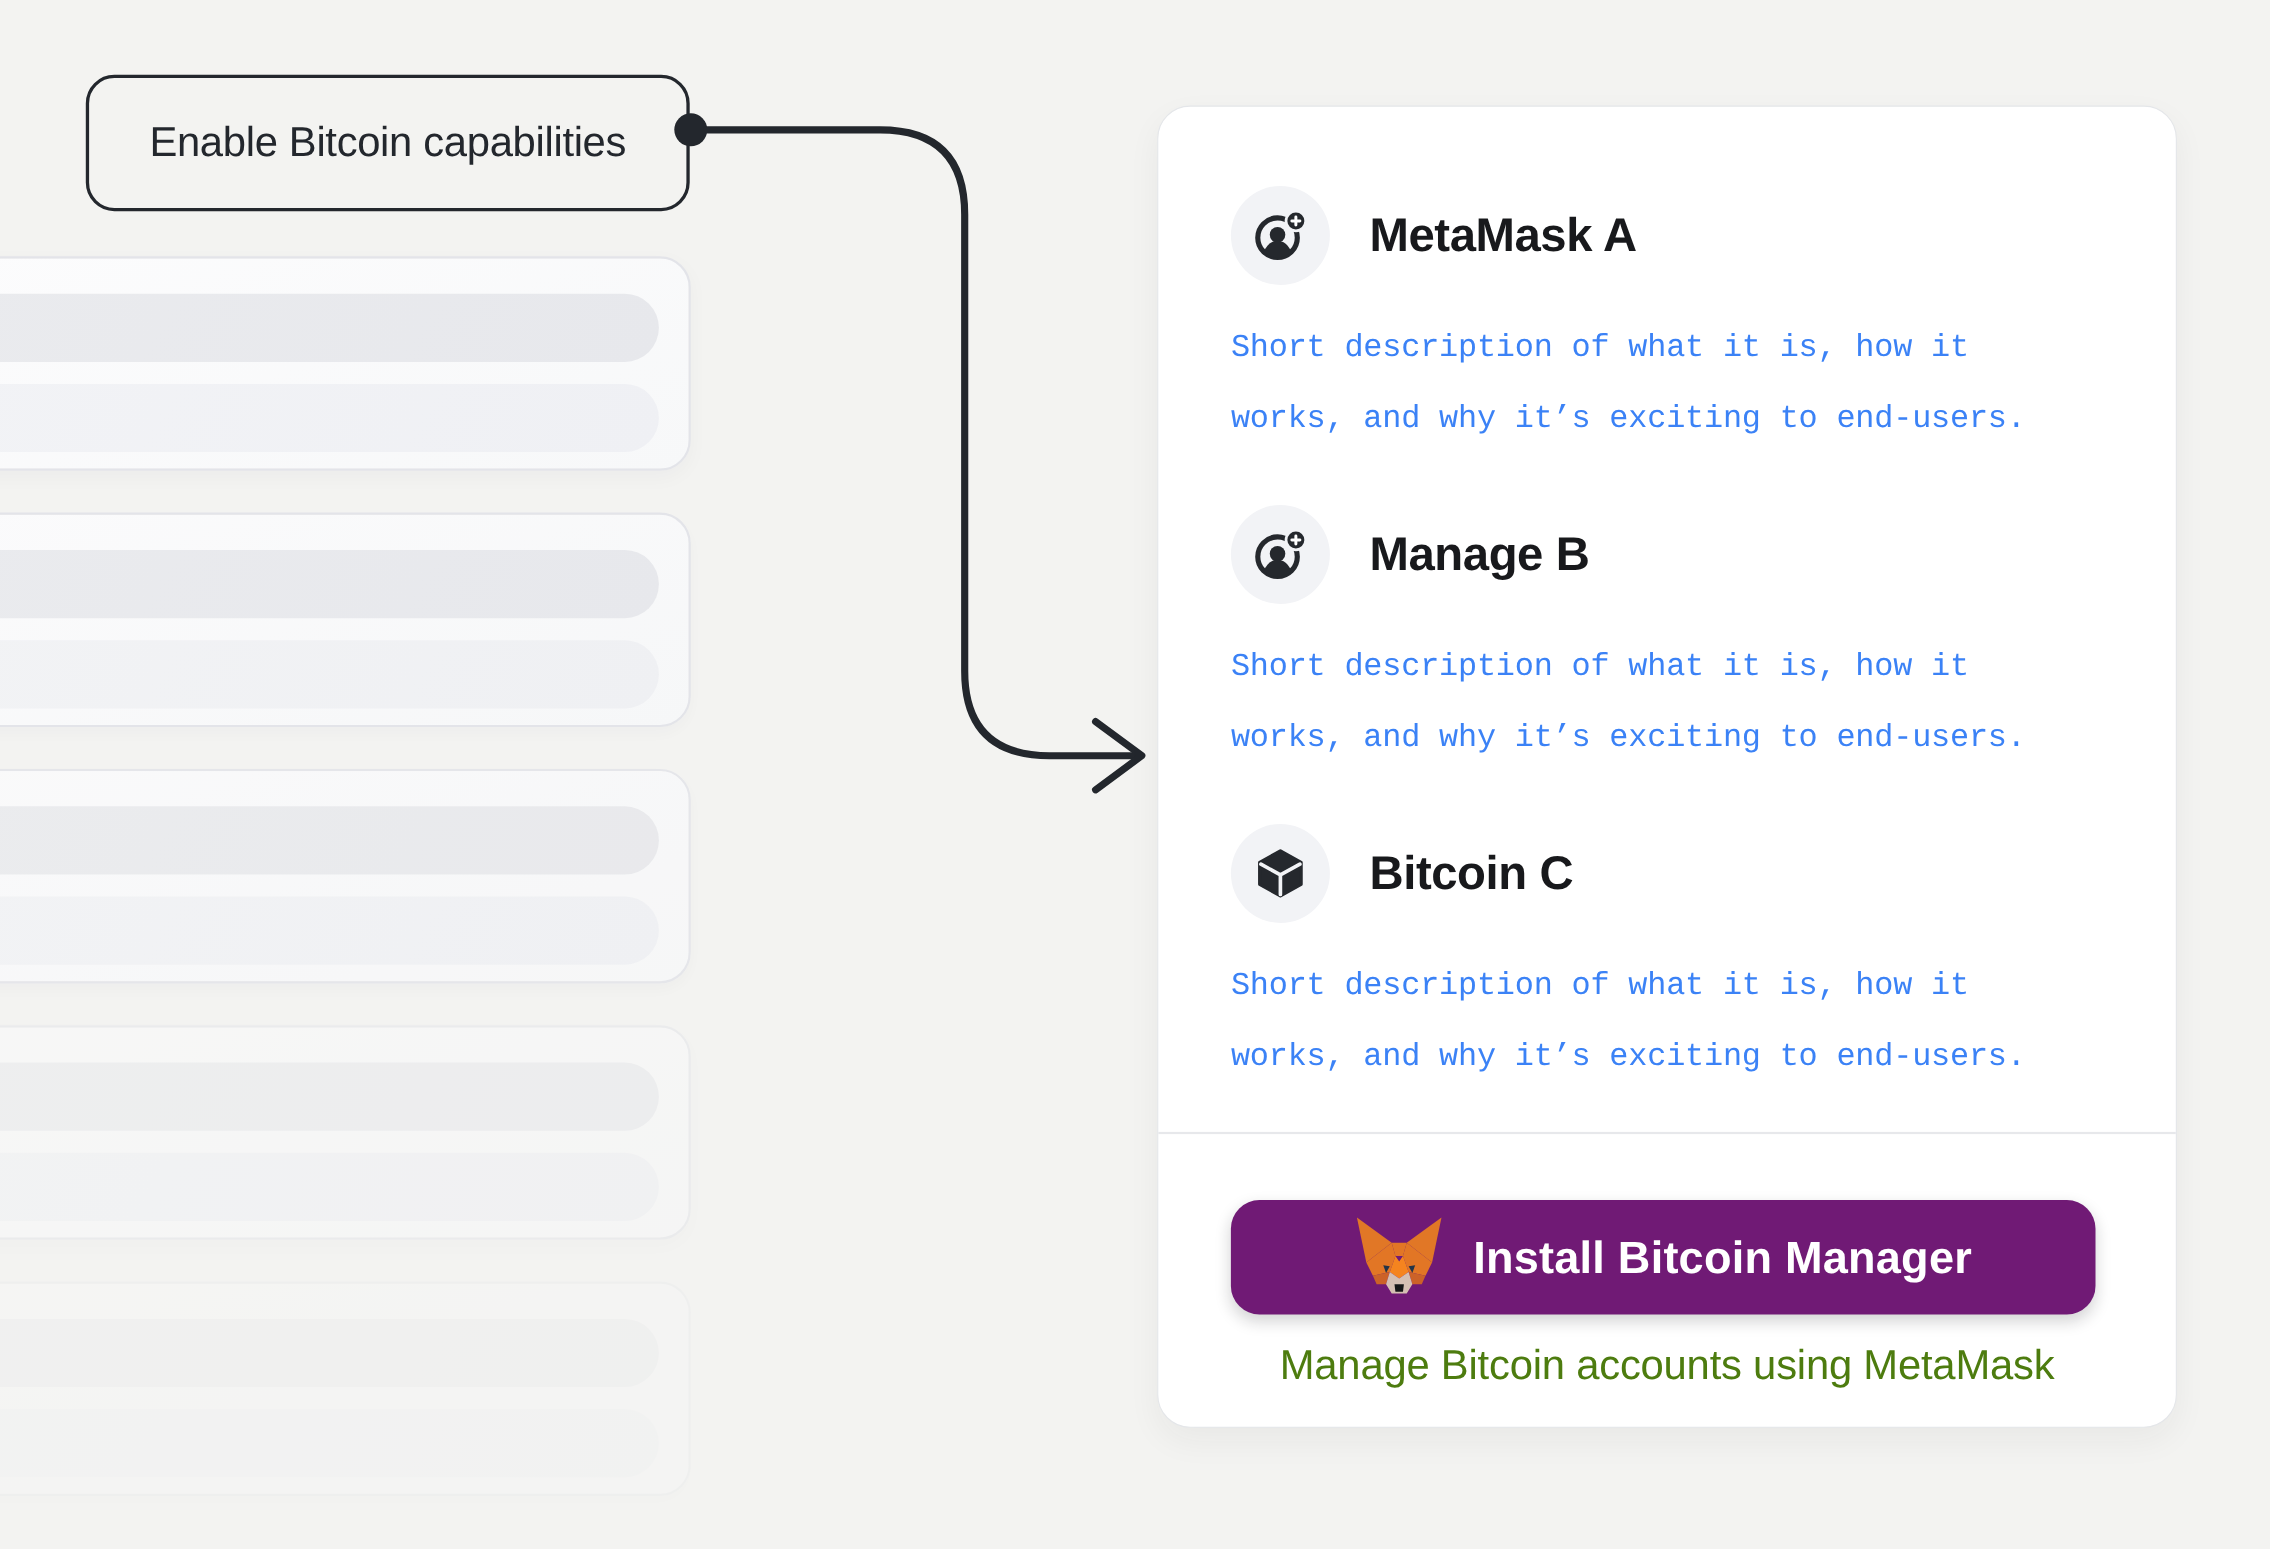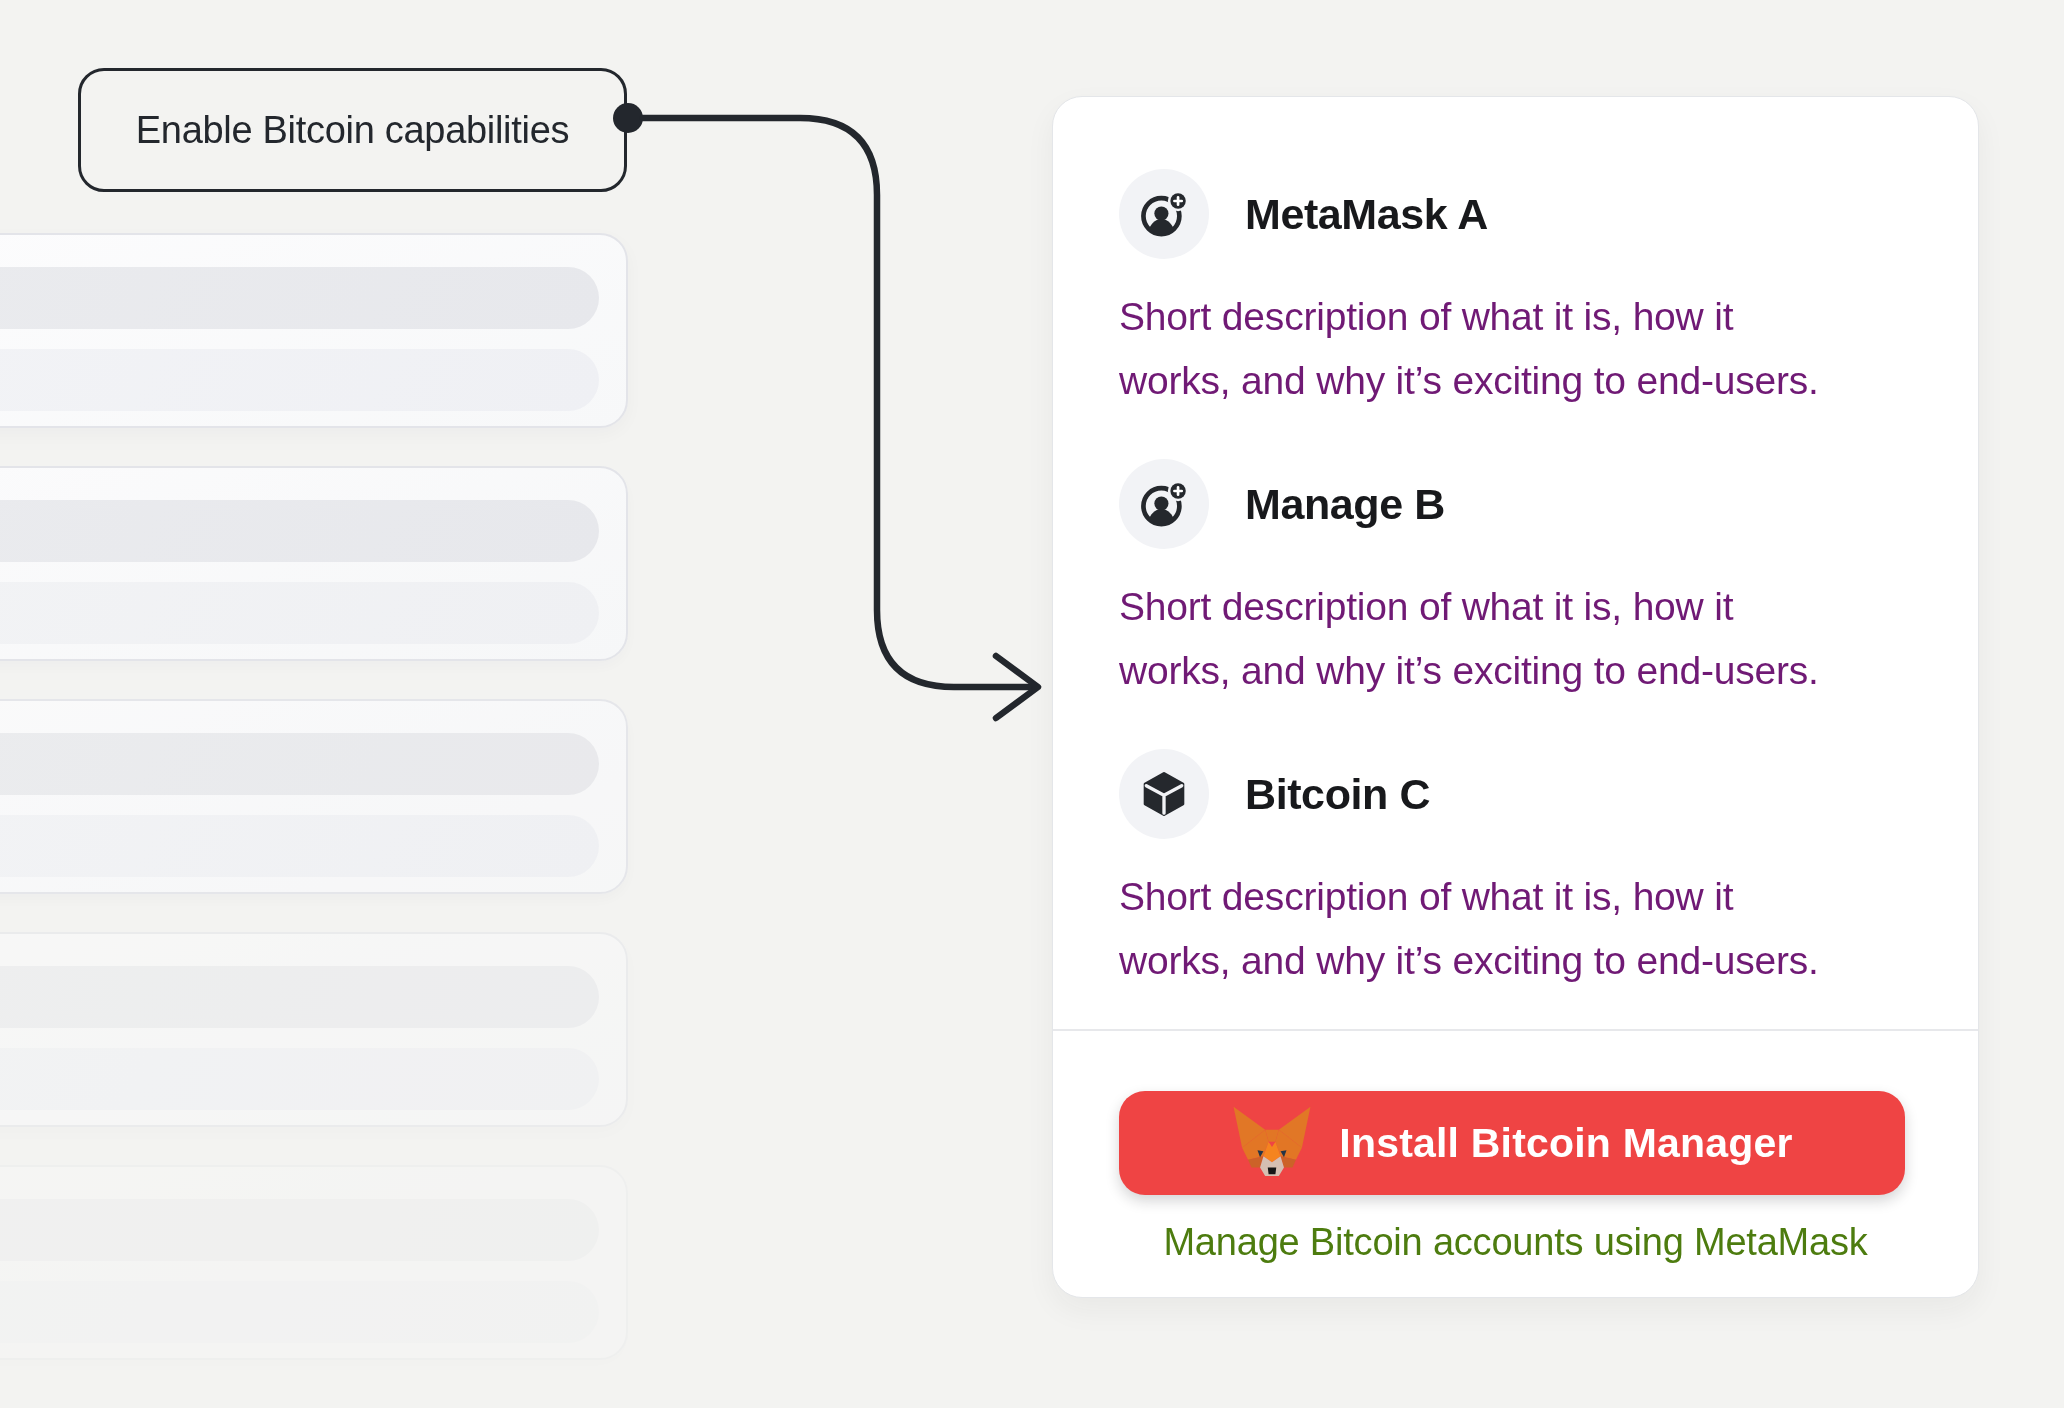--- a/index.html
+++ b/index.html
@@ -52,28 +52,29 @@
   .feature{position:absolute;left:66px;width:810px;}
   .feature.f0{top:72px;} .feature.f1{top:362px;} .feature.f2{top:652px;}
   .feature-head{display:flex;align-items:center;gap:36px;}
   .icon-chip{
     width:90px;height:90px;border-radius:50%;
     background:#f2f3f6;display:flex;align-items:center;justify-content:center;
     flex:0 0 auto;
   }
   .feature-title{font-size:43px;font-weight:700;letter-spacing:-.4px;color:#18191c;}
   .feature-desc{
-    margin-top:26px;font-size:39px;line-height:64px;letter-spacing:-.2px;
-    color:#701a75;
+    margin-top:26px;font-size:29px;line-height:64px;letter-spacing:-.2px;
+    color:#3b82f6;
+    font-family:Liberation Mono, monospace;
   }
   .divider{position:absolute;left:0;right:0;top:932px;height:2px;background:#e7e8eb;}
 
   .install-button{
     position:absolute;left:66px;top:994px;width:786px;height:104px;
-    box-sizing:border-box;border:none;border-radius:26px;background:#ef4444;
+    box-sizing:border-box;border:none;border-radius:26px;background:#701a75;
     display:flex;align-items:center;justify-content:center;gap:26px;
     cursor:pointer;box-shadow:0 6px 14px rgba(20,22,26,.18);
   }
   .install-button .btn-label{
     color:#ffffff;font-size:41px;font-weight:700;letter-spacing:.2px;
     font-family:"Liberation Sans",sans-serif;
   }
   .button-caption{
     position:absolute;left:0;top:1124px;width:100%;text-align:center;
     font-size:38px;color:#4d7c0f;letter-spacing:-.2px;

